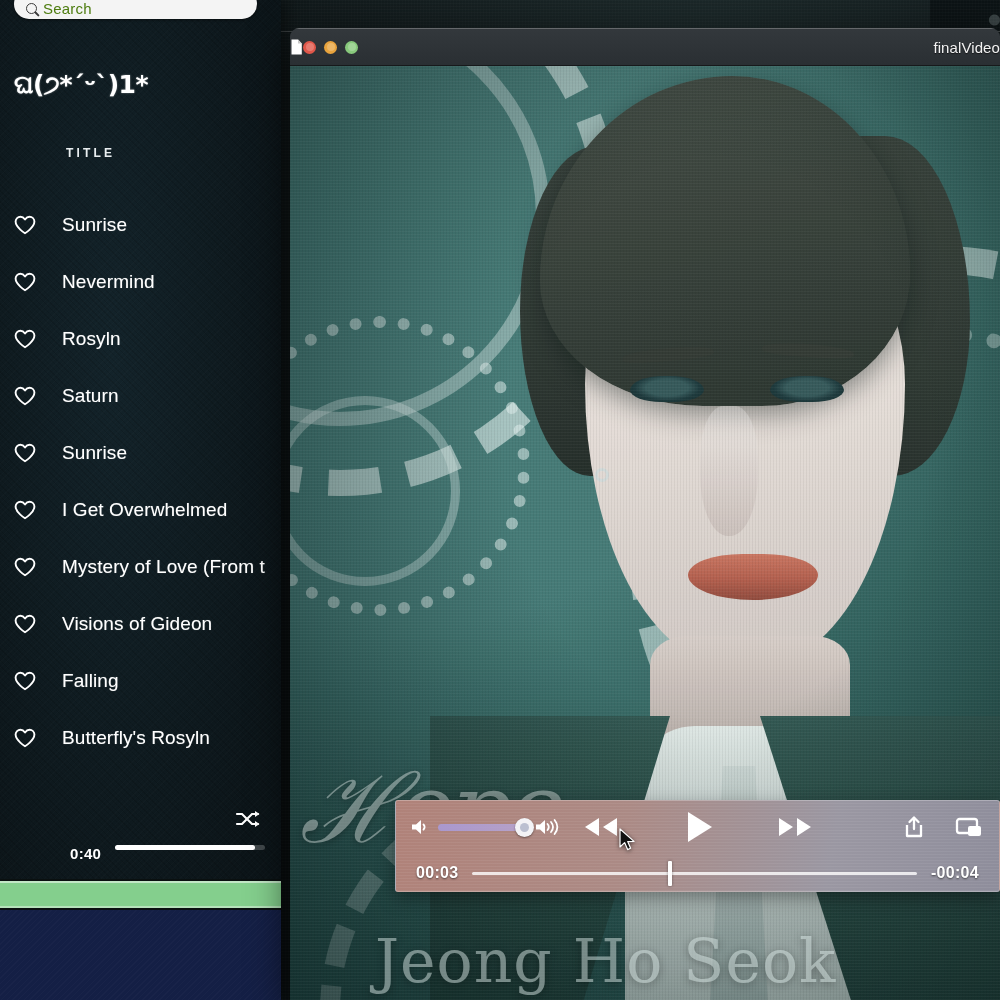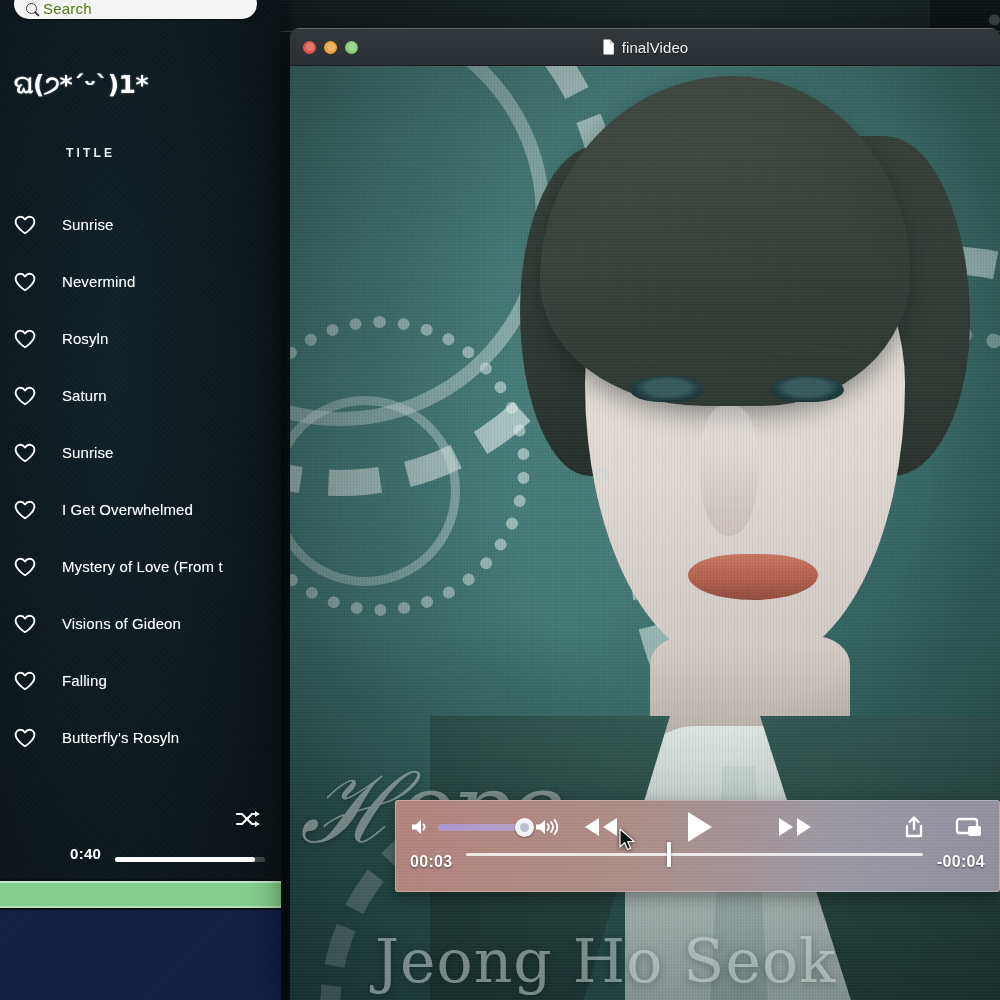--- a/index.html
+++ b/index.html
@@ -88,29 +88,29 @@
   }
 
   
   #track-list{ position:absolute; left:0; top:196px; width:281px; }
   .track-row{
     height:57px; display:flex; align-items:center; gap:26px;
     padding-left:14px; white-space:nowrap; overflow:hidden;
   }
   .heart{ flex:none; width:22px; height:20px; display:block; }
   .track-name{
-    color:#fff; font-size:15px; letter-spacing:.1px; font-weight:400;
+    color:#fff; font-size:19px; letter-spacing:.1px; font-weight:400;
     text-shadow:0 0 1px rgba(255,255,255,.35);
   }
 
   
   #shuffle-btn{ position:absolute; right:20px; top:809px; width:26px; height:20px; }
   #now-playing{
     position:absolute; left:0; top:845px; width:281px;
-    display:flex; align-items:flex-end; gap:14px; padding-left:70px;
+    display:flex; align-items:flex-start; gap:14px; padding-left:70px;
   }
   #elapsed{ color:#fff; font-size:15px; font-weight:700; letter-spacing:.3px; }
   #music-scrub{
     position:relative; flex:1; height:5px; margin-right:16px;
     background:rgba(255,255,255,.22); border-radius:3px;
   }
   #music-scrub-fill{
     position:absolute; left:0; top:0; height:100%; width:93%;
     background:#fff; border-radius:3px;
   }
@@ -145,21 +145,21 @@
   #traffic{ display:flex; gap:8px; margin-left:13px; }
   .light{ width:13px; height:13px; border-radius:50%; position:relative; }
   .light::after{
     content:""; position:absolute; inset:2.5px; border-radius:50%;
     background:rgba(255,255,255,.22);
   }
   .light.red{ background:#e0574a; }
   .light.yellow{ background:#e8a33d; }
   .light.green{ background:#88c97c; }
   #title-center{
-    position:absolute; left:0; right:0; display:flex; justify-content:center;
+    position:absolute; left:0; right:0; display:flex; justify-content:space-between;
     align-items:center; gap:7px; pointer-events:none;
   }
   #doc-icon{ width:13px; height:16px; display:block; }
   #window-title{
     color:#f2f2f2; font-size:15px; letter-spacing:.1px;
     text-shadow:0 1px 1px rgba(0,0,0,.6);
   }
 
   
   #video-canvas{
@@ -308,22 +308,22 @@
     background:rgba(120,130,165,.45);
   }
   #transport{
     position:absolute; left:0; right:0; display:flex; justify-content:center;
     align-items:center; gap:58px; pointer-events:none;
   }
   #right-icons{
     position:absolute; right:16px; display:flex; align-items:center; gap:30px;
   }
   #player-bottom{
-    position:relative; height:40px; display:flex; align-items:flex-start;
-    gap:14px; padding:0 14px;
+    position:relative; height:40px; display:flex; align-items:center;
+    gap:14px; padding:0 20px;
   }
   .tcode{
     color:#fff; font-size:16px; font-weight:700; letter-spacing:.3px;
     text-shadow:0 1px 2px rgba(0,0,0,.55); flex:none;
   }
   #video-scrub{
     position:relative; flex:1; height:3px; background:rgba(255,255,255,.8);
     border-radius:2px;
   }
   #video-scrub-knob{

